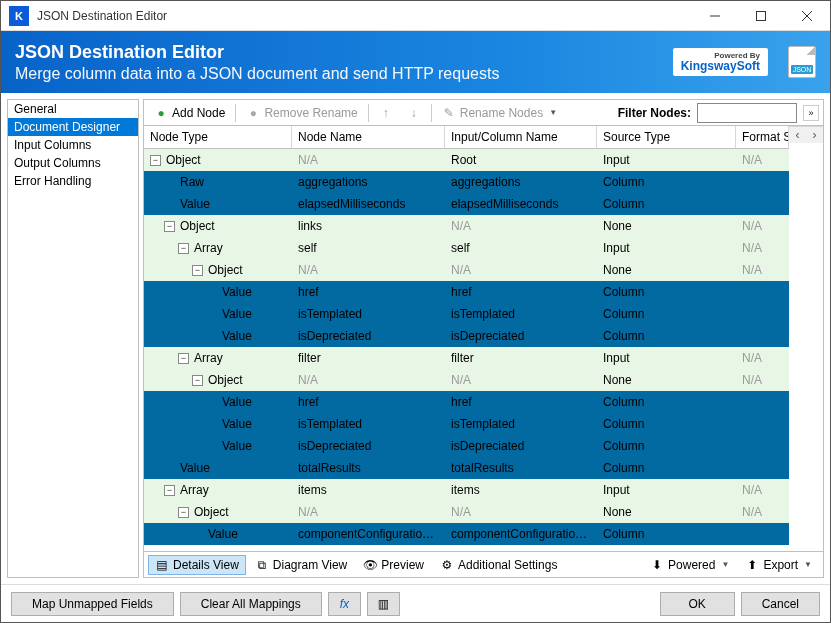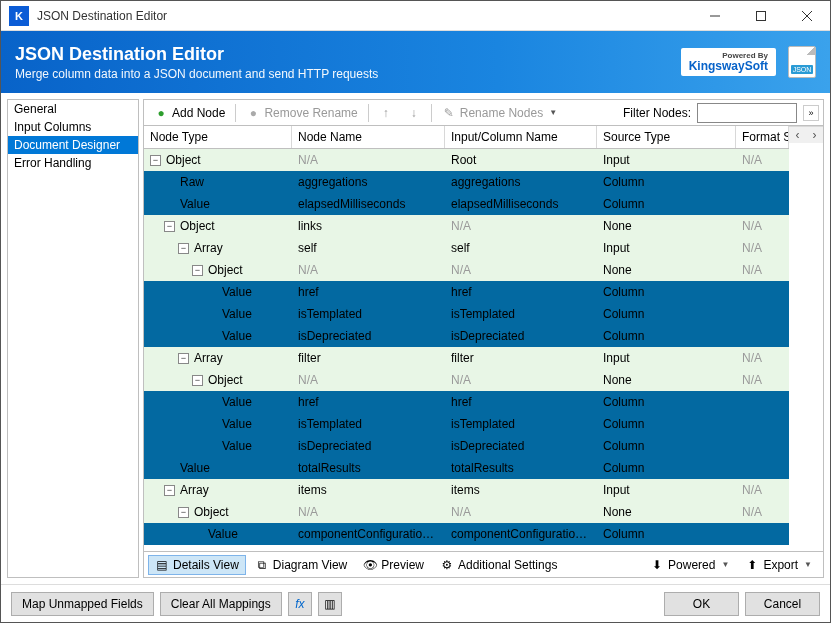--- a/index.html
+++ b/index.html
@@ -10,22 +10,22 @@
 .titlebar .appicon { width: 20px; height: 20px; background: #0b5cd6; margin: 0 8px; display:flex; align-items:center; justify-content:center; color:#fff; font-weight:bold; font-size:11px;}
 .titlebar .title { flex: 0 0 auto; font-size: 12px; color: #333; }
 .titlebar .spacer { flex: 1; }
 .titlebar .winbtn { width: 46px; height: 30px; display: flex; align-items: center; justify-content: center; color: #333; }
 .titlebar .winbtn svg { width: 10px; height: 10px; }
 
 
 .banner { height: 62px; background: linear-gradient(90deg,#0863c9 0%, #1a85e0 60%, #3aa2ec 100%); color: #fff; display: flex; align-items: center; padding: 0 14px; }
 .banner .txt { flex: 1; }
 .banner h1 { font-size: 18px; font-weight: 600; margin-bottom: 2px; }
-.banner p { font-size: 12px; opacity: .95; }
-.banner .logo { background: #fff; color: #0863c9; padding: 4px 8px; border-radius: 2px; margin-right: 12px; font-weight: 600; font-size: 11px; display:flex; flex-direction:column; line-height:1; align-items:flex-end;}
+.banner p { font-size: 16px; opacity: .95; }
+.banner .logo { background: #fff; color: #0863c9; padding: 4px 8px; border-radius: 2px; margin-right: 20px; font-weight: 600; font-size: 11px; display:flex; flex-direction:column; line-height:1; align-items:flex-end;}
 .banner .logo .powered{ font-size:8px; color:#444;}
 .banner .jsonicon { width: 28px; height: 32px; background: #fff; border:1px solid #bbb; border-radius:2px; position:relative; display:flex; align-items:flex-end; justify-content:center;}
 .banner .jsonicon::before{ content:""; position:absolute; top:0; right:0; width:8px; height:8px; background:linear-gradient(135deg,#fff 49%, #bbb 50%);}
 .banner .jsonicon span{ background:#2a9bd5; color:#fff; font-size:7px; padding:1px 2px; margin-bottom:3px; border-radius:1px;}
 
 
 .main { flex: 1; display: flex; padding: 6px; gap: 4px; min-height: 0; }
 
 
 .sidebar { width: 132px; border: 1px solid #bfbfbf; background: #fff; }
@@ -35,21 +35,21 @@
 
 .content { flex: 1; display: flex; flex-direction: column; border: 1px solid #bfbfbf; min-width: 0; }
 
 
 .toolbar { height: 26px; display: flex; align-items: center; border-bottom: 1px solid #bfbfbf; padding: 0 4px; gap: 2px; }
 .tbtn { display: flex; align-items: center; gap: 4px; padding: 2px 6px; border-radius: 2px; }
 .tbtn.disabled { color: #999; }
 .tbtn .ic { width: 14px; height: 14px; display:inline-flex; align-items:center; justify-content:center;}
 .sep { width:1px; height:18px; background:#ccc; margin:0 2px;}
 .toolbar .filler { flex: 1; }
-.filterlbl { margin: 8px 4px; }
+.filterlbl { margin: 8px 4px; font-weight: bold; }
 .filterinput { width: 100px; height: 20px; border: 1px solid #888; padding: 0 4px; }
 .expand { border:1px solid #ccc; width:16px; height:16px; display:flex; align-items:center; justify-content:center; margin-left:4px; font-size:9px;}
 
 
 .gridwrap { flex: 1; overflow: hidden; display: flex; flex-direction: row; min-height: 0; }
 .grid { flex:1; overflow:hidden; }
 .ghead { display: flex; background: #fff; border-bottom: 1px solid #bfbfbf; }
 .ghead .gc { padding: 4px 6px; border-right: 1px solid #d8d8d8; white-space: nowrap; overflow: hidden; }
 .c0 { width: 148px; } .c1 { width: 153px; } .c2 { width: 152px; } .c3 { width: 139px; } .c4 { flex:1; }
 .grows { }
@@ -71,22 +71,22 @@
 
 
 .tabs { height: 26px; display: flex; align-items: center; border-top: 1px solid #bfbfbf; padding: 0 4px; gap: 2px; }
 .tab { display: flex; align-items: center; gap: 4px; padding: 2px 6px; border: 1px solid transparent; }
 .tab.active { border:1px solid #7eb4ea; background:#cde6f7; }
 .tabs .filler{ flex:1;}
 .tiny-ic { width:14px; height:14px; display:inline-flex; align-items:center; justify-content:center;}
 
 
 .footer { height: 38px; border-top: 1px solid #ddd; display: flex; align-items: center; padding: 0 10px; gap: 6px; }
-.btn { min-width: 75px; height: 24px; border: 1px solid #adadad; background: #e1e1e1; display:flex; align-items:center; justify-content:center; padding:0 10px;}
-.iconbtn { width:24px; height:24px; border:1px solid #adadad; background:#e1e1e1; display:flex; align-items:center; justify-content:center;}
+.btn { min-width: 75px; height: 24px; border: 1px solid #adadad; background: #e1e1e1; display:flex; align-items:center; justify-content:center; padding:0 20px;}
+.iconbtn { width:33px; height:24px; border:1px solid #adadad; background:#e1e1e1; display:flex; align-items:center; justify-content:center;}
 .footer .filler{ flex:1;}
 
 
 .ic-plus{ color:#2e9e2e; font-weight:bold;}
 .ic-minus{ color:#aaa;}
 .drop{ font-size:8px; margin-left:2px; color:#555;}
 </style>
 </head>
 <body>
 
@@ -122,22 +122,23 @@
     <span>KingswaySoft</span>
   </div>
   <div class="jsonicon">
       <span>JSON</span>
     </div>
 </div>
 
 <div class="main">
   <div class="sidebar" id="sidebar">
       <div class="item">General</div>
+      <div class="item selected">Document Designer</div>
       <div class="item">Input Columns</div>
-      <div class="item selected">Document Designer</div>
+      <div class="item">Output Columns</div>
       <div class="item">Error Handling</div>
     </div>
 
   <div class="content">
 
     <div class="toolbar">
       <div class="tbtn">
           <span class="ic ic-plus">●</span>
           <span>Add Node</span>
         </div>

